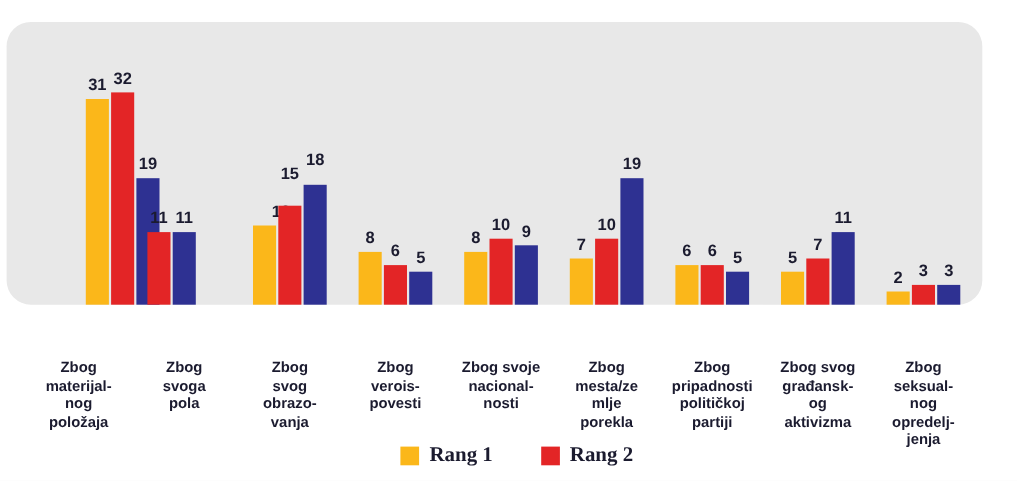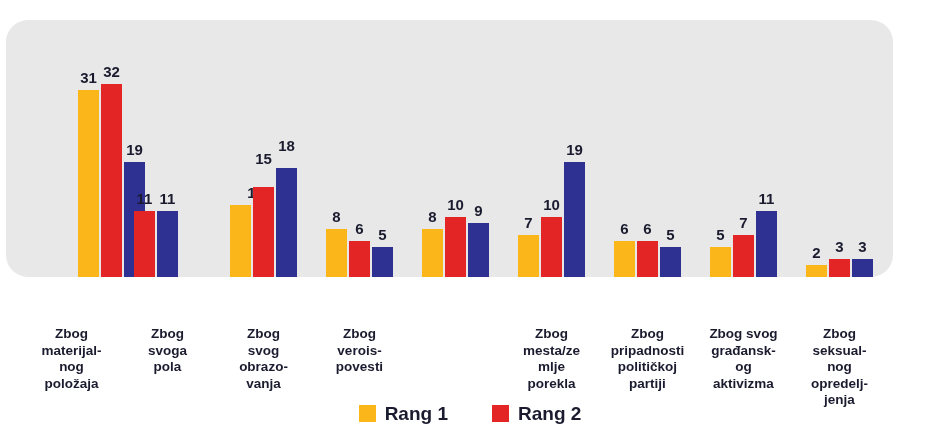--- a/index.html
+++ b/index.html
@@ -113,22 +113,23 @@
     top: 404px;
     width: 940px;
     display: flex;
     justify-content: center;
     align-items: center;
     gap: 44px;
   }
 
   .legend-item {
     display: flex;
-    align-items: center;
+    align-items: flex-end;
     gap: 9px;
+    font-family: Liberation Serif, serif;
   }
 
   .legend-swatch {
     width: 17px;
     height: 17px;
     display: block;
   }
 
   .legend-label {
     font-size: 19px;
@@ -295,20 +296,23 @@
       <div class="cat-label" style="left: 112.5px; width: 110px;">Zbog
 svoga
 pola</div>
       <div class="cat-label" style="left: 208.5px; width: 110px;">Zbog
 svog
 obrazo-
 vanja</div>
       <div class="cat-label" style="left: 304.5px; width: 110px;">Zbog
 verois-
 povesti</div>
+      <div class="cat-label" style="left: 400.5px; width: 110px;">Zbog svoje
+nacional-
+nosti</div>
       <div class="cat-label" style="left: 496.5px; width: 110px;">Zbog
 mesta/ze
 mlje
 porekla</div>
       <div class="cat-label" style="left: 592.5px; width: 110px;">Zbog
 pripadnosti
 političkoj
 partiji</div>
       <div class="cat-label" style="left: 688.5px; width: 110px;">Zbog svog
 građansk-

